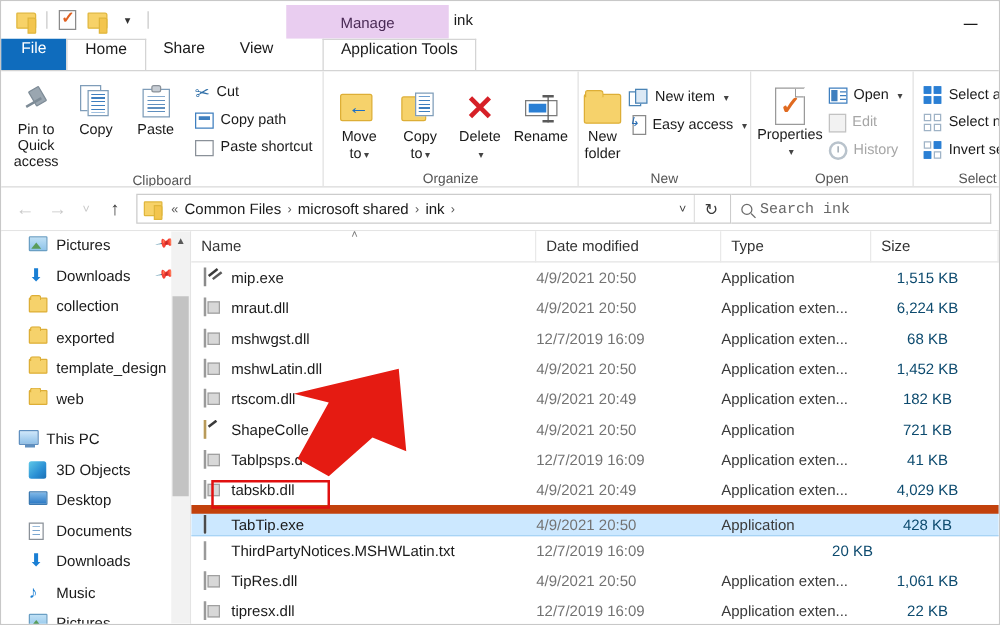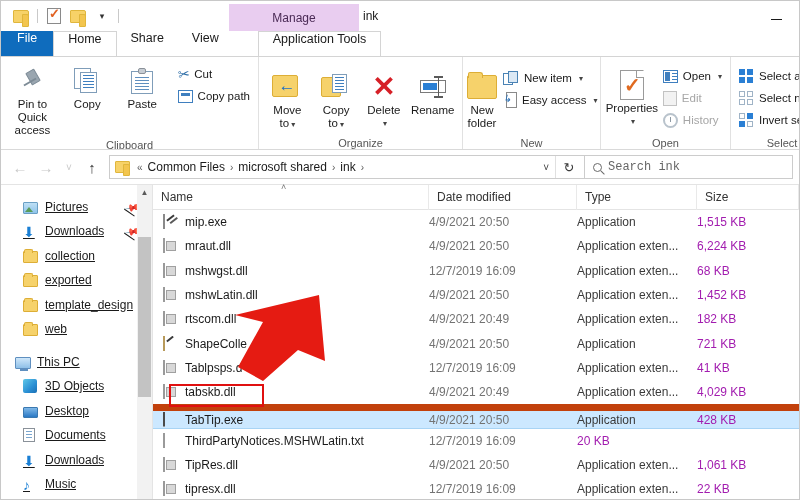--- a/index.html
+++ b/index.html
@@ -430,25 +430,24 @@
     width: 152px;
     flex: 0 0 152px;
     background: #ffffff;
     border-right: 1px solid #e4e4e4;
     position: relative;
     overflow: hidden;
   }
   .nav-items { padding-top: 4px; }
   .nav-item {
     height: 24.5px;
-    display: flex; align-items: flex-end;
+    display: flex; align-items: flex-start;
     font-size: 12px; color: #1a1a1a;
     padding-left: 22px;
     white-space: nowrap;
-    text-decoration: underline;
   }
   .nav-item.root { padding-left: 14px; }
   .nav-ic { width: 18px; flex: 0 0 18px; display:flex; align-items:center; }
   .nav-label { margin-left: 4px; overflow: hidden; }
   .pinmark {
     margin-left: auto; margin-right: 14px;
     color: #8a8a8a; font-size: 10px; transform: rotate(35deg);
   }
   .i-pic {
     width: 15px; height: 12px; background: linear-gradient(#bfe0f5,#8fc4ea);
@@ -544,21 +543,21 @@
     border-top: 7px solid #c2410c;
     border-bottom: 1px solid #a8d4f5;
   }
   .cell-name {
     width: 276px; flex: 0 0 276px;
     display: flex; align-items: center; gap: 7px;
     padding-left: 9px; overflow: hidden;
   }
   .cell-date { width: 148px; flex: 0 0 148px; color: #737373; }
   .cell-type { width: 120px; flex: 0 0 120px; color: #3a3a3a; overflow:hidden; }
-  .cell-size { flex: 1; text-align: left; padding-right: 12px; color: #a21caf; }
+  .cell-size { flex: 1; text-align: center; padding-right: 12px; color: #0c4a6e; }
   .f-ico { width: 16px; height: 16px; flex: 0 0 16px; position: relative; }
   .ico-exe {
     width: 14px; height: 14px; background: #ffffff; border: 1px solid #8a8a8a;
     position: relative; margin-left:1px;
   }
   .ico-exe::after {
     content:""; position:absolute; left:2px; top:3px; width:9px;height:2px;
     background:#3a3a3a; transform: rotate(-38deg); box-shadow: 1px 4px 0 #5a5a5a;
   }
   .ico-dll {
@@ -695,20 +694,24 @@
           <span>Paste</span>
         </div>
         <div class="smallcol" style="margin-left:4px">
           <div class="smallbtn">
             <span class="scissors">✂</span>
             <span>Cut</span>
           </div>
           <div class="smallbtn">
             <span class="mini-sq blue"></span>
             <span>Copy path</span>
+          </div>
+          <div class="smallbtn">
+            <span class="mini-sq"></span>
+            <span>Paste shortcut</span>
           </div>
         </div>
       </div>
       <div class="rgroup-label">Clipboard</div>
     </div>
 
     <div class="rgroup" style="width:204px">
       <div class="rgroup-items" style="padding-top:6px">
         <div class="bigbtn" style="width:50px">
           <span class="ic">

